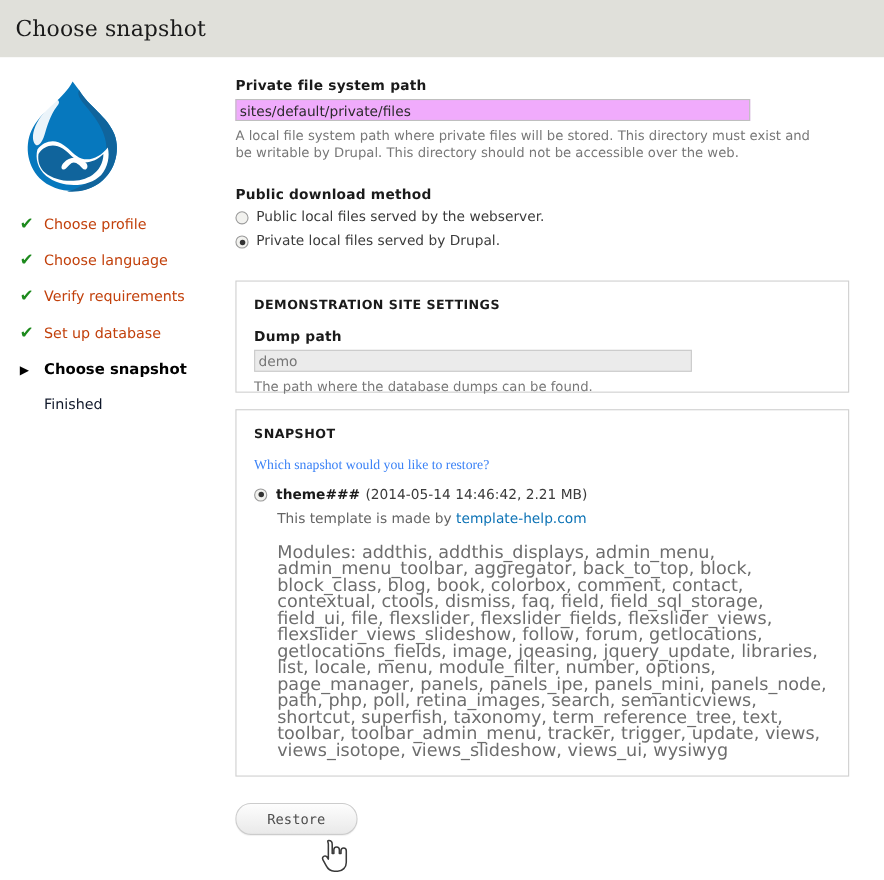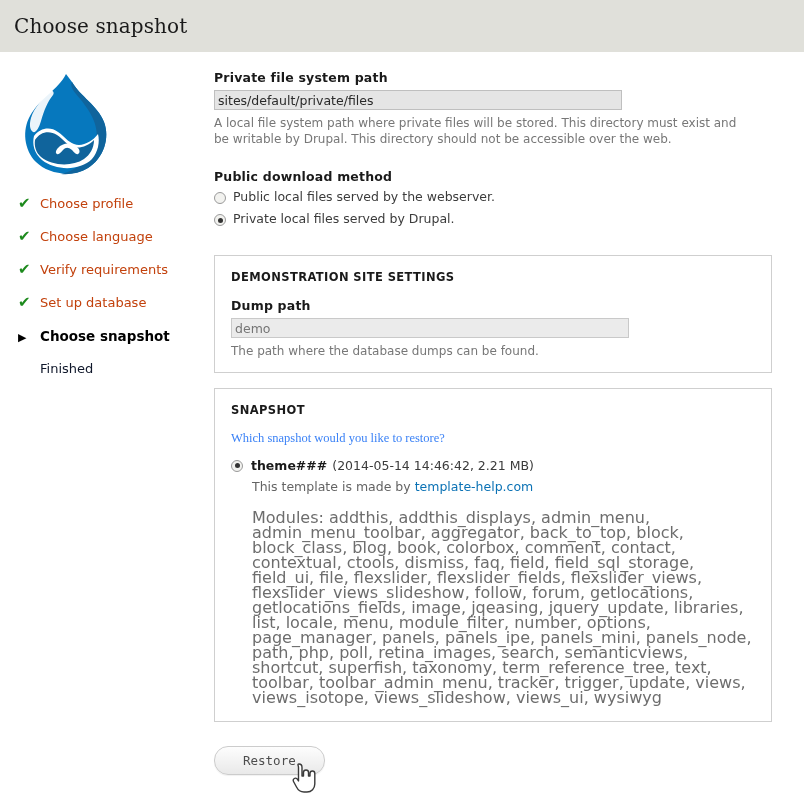--- a/index.html
+++ b/index.html
@@ -86,25 +86,25 @@
   
   .field-label {
     font-weight: bold;
     font-size: 12.5px;
     color: #1a1a1a;
     margin: 0 0 5px 0;
     letter-spacing: 0.2px;
   }
   .text-input {
     display: block;
-    width: 408px;
+    width: 468px;
     height: 20px;
     box-sizing: border-box;
     border: 1px solid #bfbfbf;
-    background: #e5e5e5;
+    background: #f0abfc;
     font-family: "DejaVu Sans", "Liberation Sans", sans-serif;
     font-size: 12.5px;
     color: #2a2a2a;
     padding: 1px 3px;
     border-radius: 0;
     outline: none;
   }
   .text-input.disabled {
     background: #ebebeb;
     color: #9a9a9a;
@@ -160,21 +160,21 @@
     color: #1a1a1a;
     letter-spacing: 0.4px;
     margin: 0 0 14px 0;
   }
   .fieldset-intro {
     font-size: 12.5px;
     color: #3b82f6;
     margin: 0 0 12px 0;
     font-family: Liberation Serif, serif;
   }
-  .demo-fieldset { height: 118px; }
+  .demo-fieldset { height: 102px; }
   .snapshot-fieldset { min-height: 293px; }
 
   .snapshot-option {
     display: flex;
     align-items: center;
     font-size: 12.5px;
     margin: 0 0 5px 0;
   }
   .snapshot-option .radio { margin-right: 8px; }
   .snapshot-name { font-weight: bold; color: #1a1a1a; }

